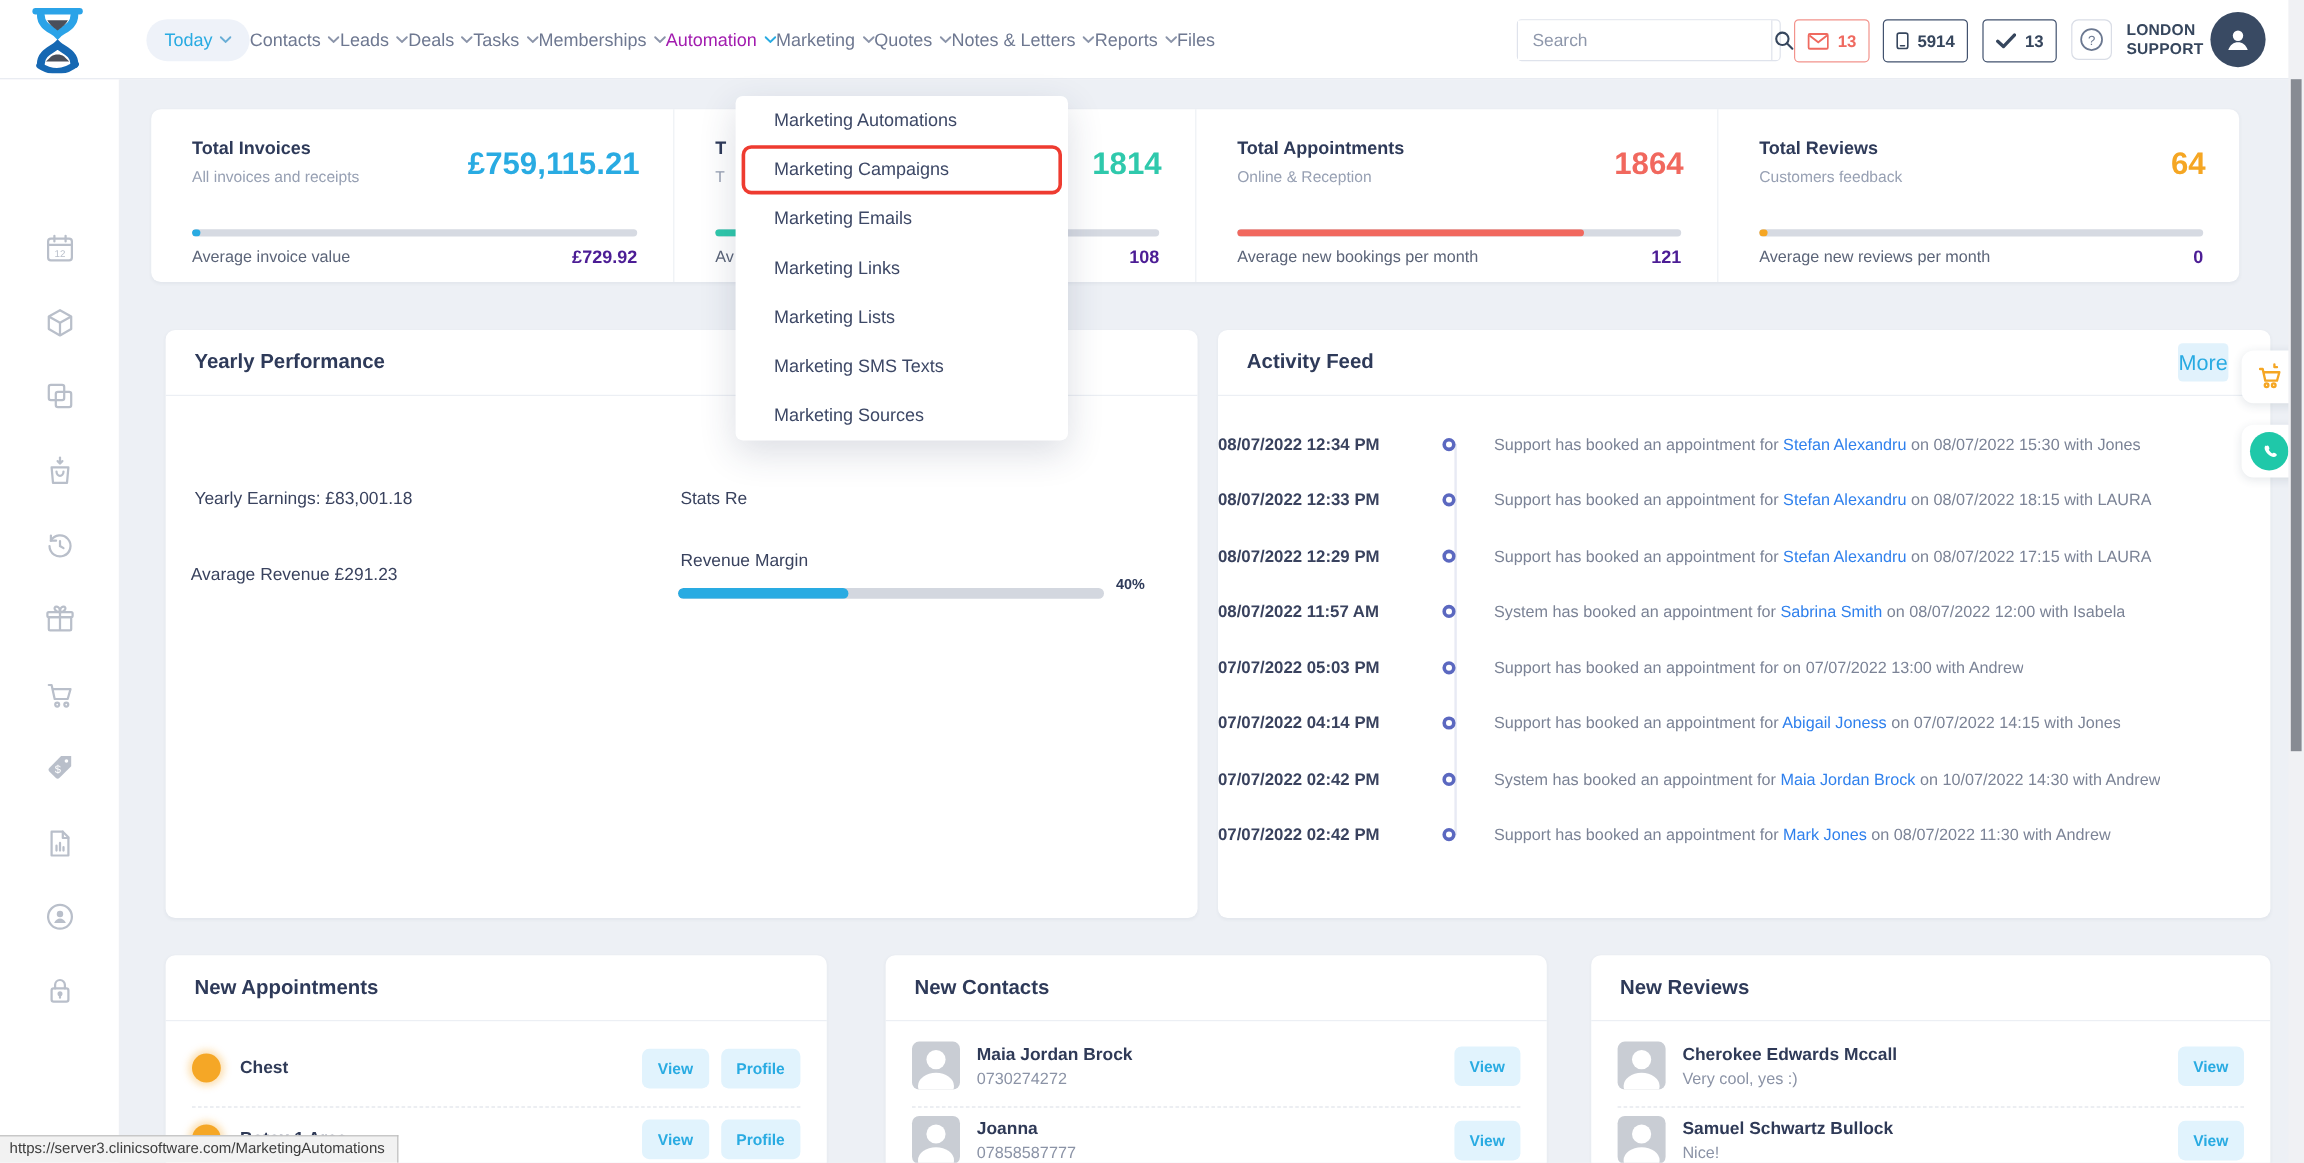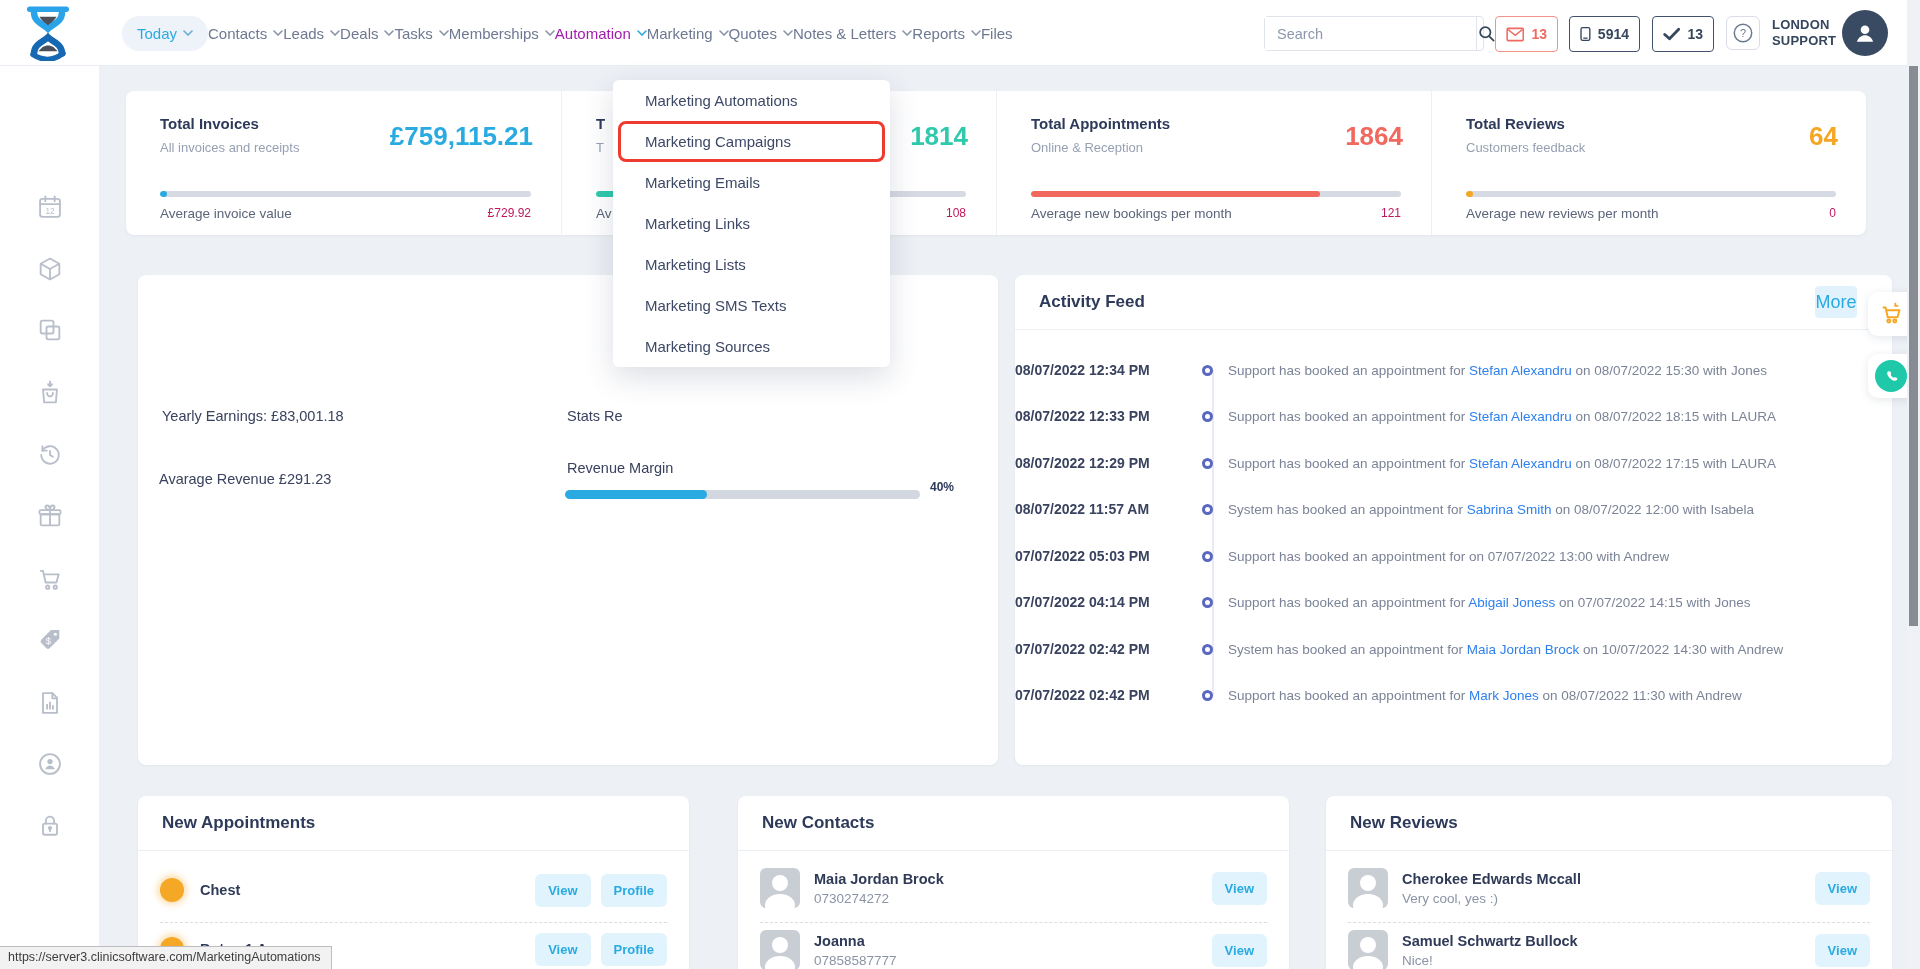--- a/index.html
+++ b/index.html
@@ -41,21 +41,21 @@
   
   .stats { position:absolute; left:126px; top:91px; width:1740px; height:144px; background:#fff; border-radius:8px; box-shadow:0 1px 3px rgba(44,62,88,.05); z-index:3; }
   .stat { position:absolute; top:0; width:435px; height:144px; }
   .stat + .stat { border-left:1px solid #edf0f4; }
   .stat .t { position:absolute; left:34px; top:24px; font-size:15px; font-weight:700; color:#2e3a59; }
   .stat .s { position:absolute; left:34px; top:49px; font-size:13px; color:#97a0b3; }
   .stat .v { position:absolute; right:28px; top:30px; font-size:26px; font-weight:600; }
   .prog { position:absolute; left:34px; right:30px; top:100px; height:6px; border-radius:3px; background:#d6dae2; overflow:hidden; }
   .prog > div { height:6px; border-radius:3px; }
   .stat .fl { position:absolute; left:34px; top:115px; font-size:13.5px; color:#5b6478; }
-  .stat .fv { position:absolute; right:30px; top:115px; font-size:12px; color:#be185d; }
+  .stat .fv { position:absolute; right:30px; top:115px; font-size:15px; color:#4c1d95;font-weight:bold; }
   .c-blue { color:#29abe2; } .bg-blue { background:#29abe2; }
   .c-teal { color:#2fc9ac; } .bg-teal { background:#2fc9ac; }
   .c-red  { color:#f1685e; } .bg-red  { background:#f1685e; }
   .c-org  { color:#f5a623; } .bg-org  { background:#f5a623; }
 
   
   .panel { position:absolute; background:#fff; border-radius:8px; box-shadow:0 1px 3px rgba(44,62,88,.05); }
   .panel-h { position:absolute; left:0; top:0; right:0; height:55px; border-bottom:1px solid #eceff4; }
   .panel-h .pt { position:absolute; left:24px; top:17px; font-size:17px; font-weight:600; color:#2e3a59; }
 
@@ -64,21 +64,21 @@
   .rm-bar { position:absolute; left:427px; top:160px; width:355px; height:9px; border-radius:5px; background:#d3d7df; overflow:hidden; }
   .rm-bar > div { height:9px; border-radius:5px; background:#29abe2; }
   .rm-pct { position:absolute; left:792px; top:150px; font-size:12px; font-weight:700; color:#2e3a59; }
 
   .activity { left:1015px; top:275px; width:877px; height:490px; z-index:2; }
   .more-btn { position:absolute; right:35px; top:11px; width:42px; height:32px; background:#e1f2fc; border-radius:4px; color:#29abe2; font-size:18px; font-weight:400; display:flex; align-items:center; justify-content:center; cursor:pointer;margin-left:42px; }
   .tl-line { position:absolute; left:197px; top:95px; width:2px; height:326px; background:#e8eaf4; }
   .feed-row { position:absolute; left:0; right:10px; height:40px; display:flex; align-items:center; }
   .feed-time { width:173px; text-align:left; font-size:14px; font-weight:600; color:#39425e; flex:0 0 173px; }
   .feed-dot { width:11px; height:11px; border:3px solid #5b68c0; border-radius:50%; background:#fff; margin-left:14px; flex:0 0 11px; }
-  .feed-txt { margin-left:15px; font-size:13.5px; color:#7b8396; white-space:nowrap; overflow:hidden; }
+  .feed-txt { margin-left:32px; font-size:13.5px; color:#7b8396; white-space:nowrap; overflow:hidden; }
   .feed-txt a { color:#2f80ed; text-decoration:none; cursor:pointer; }
 
   .appts   { left:138px;  top:796px; width:551px; height:260px; z-index:2; }
   .contacts{ left:738px;  top:796px; width:551px; height:260px; z-index:2; }
   .reviews { left:1326px; top:796px; width:566px; height:260px; z-index:2; }
   .row { position:absolute; left:0; right:0; height:40px; display:flex; align-items:center; }
   .dash { position:absolute; left:22px; right:22px; border-top:1px dashed #d9dde5; }
   .dot-org { width:24px; height:24px; border-radius:50%; background:#f5a726; box-shadow:0 0 6px 3px rgba(245,167,38,.35); margin-left:22px; flex:0 0 24px; }
   .row-label { margin-left:16px; font-size:14.5px; font-weight:600; color:#2f3a57; }
   .btn { height:33px; padding:0 13px; background:#e1f3fd; border-radius:6px; color:#29abe2; font-size:13px; font-weight:600; display:flex; align-items:center; cursor:pointer; }
@@ -385,20 +385,23 @@
     <div class="v c-org">64</div>
     <div class="prog">
         <div class="bg-org" style="width: 2%;"></div>
       </div>
     <div class="fl">Average new reviews per month</div>
     <div class="fv">0</div>
   </div>
 </div>
 
 <div class="panel yearly">
+  <div class="panel-h">
+      <div class="pt">Yearly Performance</div>
+    </div>
   <div style="position:relative; top:55px; height:435px;">
     <div class="yp-txt" style="left:24px; top:78px;">Yearly Earnings: £83,001.18</div>
     <div class="yp-txt" style="left:429px; top:78px;">Stats Re</div>
     <div class="yp-txt" style="left:21px; top:141px;">Avarage Revenue £291.23</div>
     <div class="yp-txt" style="left:429px; top:130px;">Revenue Margin</div>
     <div class="rm-bar">
         <div style="width: 40%;"></div>
       </div>
     <div class="rm-pct">40%</div>
   </div>

